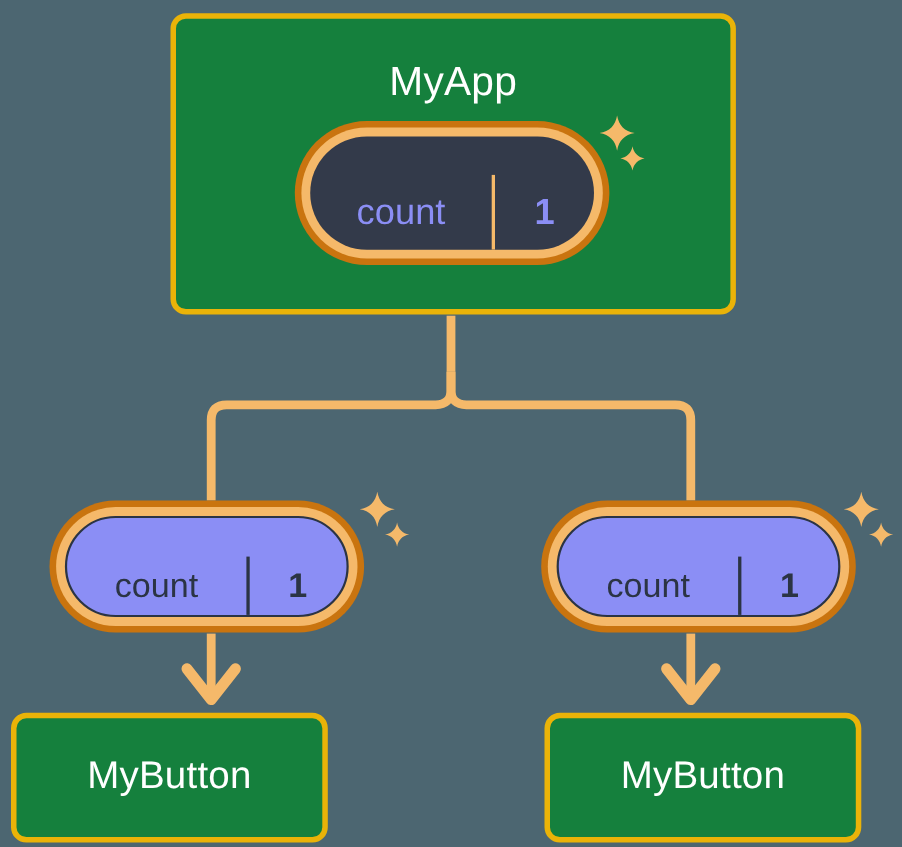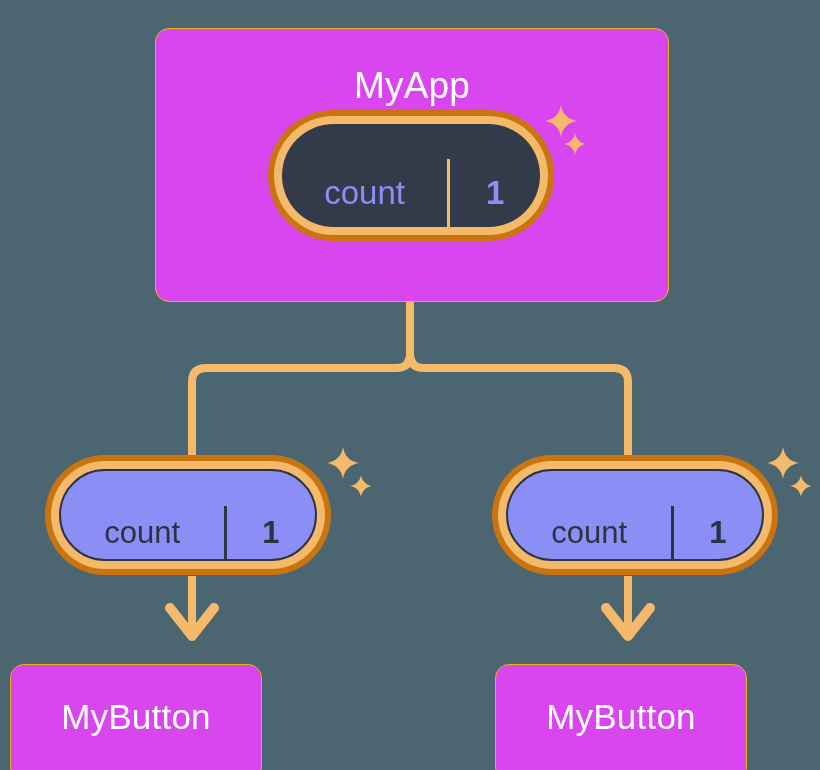--- a/index.html
+++ b/index.html
@@ -27,25 +27,24 @@
     width: 820px;
     height: 770px;
     pointer-events: none;
     z-index: 1;
   }
 
   
   .card {
     position: absolute;
     box-sizing: border-box;
-    background: #d946ef;
-    border: 1px solid #eab308;
+    background: #15803d;
+    border: 5px solid #eab308;
     border-radius: 14px;
     z-index: 2;
-    margin-top: 16px;
   }
   .card-title {
     position: absolute;
     left: 0;
     right: 0;
     text-align: center;
     color: #ffffff;
     font-weight: 400;
     letter-spacing: 0.2px;
   }
@@ -55,21 +54,21 @@
     top: 12px;
     width: 514px;
     height: 274px;
   }
   #card-myapp .card-title {
     top: 36px;
     font-size: 37px;
   }
 
   .card-mybutton {
-    width: 252px;
+    width: 288px;
     height: 118px;
   }
   #card-mybutton-left  { left: 10px;  top: 648px; }
   #card-mybutton-right { left: 495px; top: 648px; }
   .card-mybutton .card-title {
     top: 32px;
     font-size: 35px;
   }
 
   

